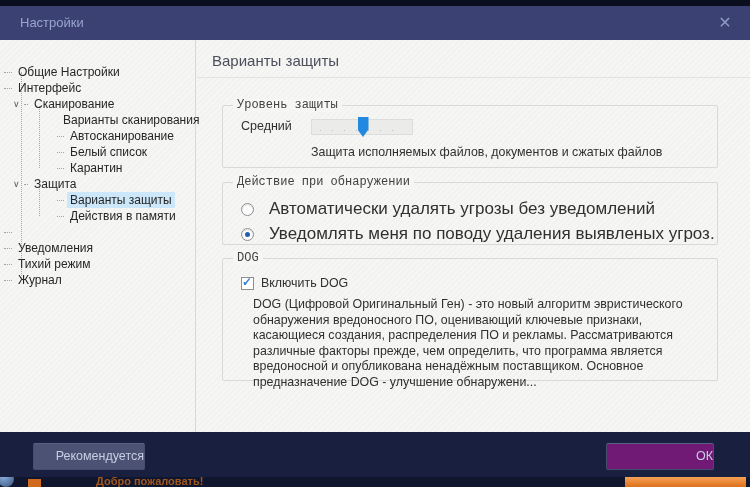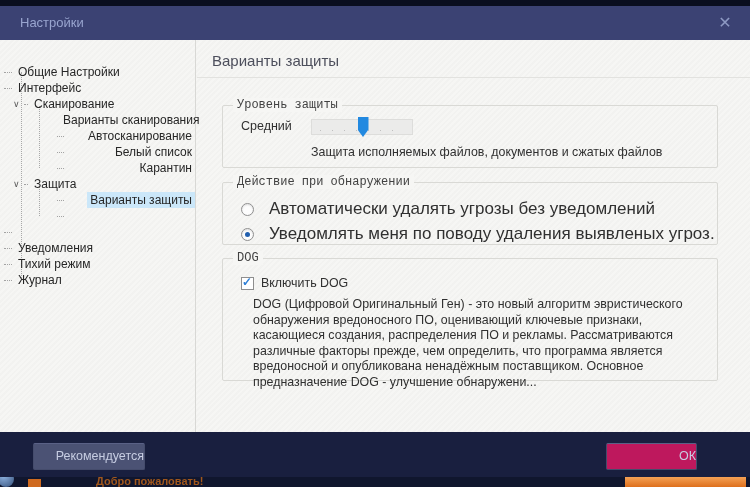--- a/index.html
+++ b/index.html
@@ -19,21 +19,21 @@
   .dlg-body { position:absolute; left:0; top:34px; right:0; bottom:45px; background:#f6f6f4;
     background-image:repeating-linear-gradient(135deg, rgba(0,0,0,0.015) 0 2px, transparent 2px 4px); }
 
   
   .sidebar { position:absolute; left:0; top:0; bottom:0; width:196px; border-right:1px solid #d8d8d5; }
   .tree { position:absolute; top:24px; left:0; right:0; }
   .tree-row { height:16px; display:flex; align-items:center; font-size:12px; color:#262626;
               white-space:nowrap; cursor:default; }
   .tree-row.lvl0 { padding-left:4px; }
   .tree-row.lvl0.has-chevron { padding-left:13px; }
-  .tree-row.lvl1 { padding-left:57px;justify-content:space-between; }
+  .tree-row.lvl1 { padding-left:57px; }
   .dash { display:inline-block; height:1px; border-top:1px dotted #a3a3a3; margin-right:3px; }
   .lvl0 .dash { width:8px; }
   .lvl1 .dash { width:7px; }
   .has-chevron .dash { width:4px; }
   .chevron { display:inline-block; width:10px; font-size:9px; color:#5a5a5a; line-height:10px;
              margin-right:1px; }
   .tree-label { padding:1px 3px; }
   .tree-row.selected .tree-label { background:#cbe7f9; }
   .vline { position:absolute; width:0; border-left:1px dotted #a8a8a8; }
   .vline-root { left:21px; top:32px; height:208px; }
@@ -78,21 +78,21 @@
   .dog-desc { position:absolute; left:30px; top:38px; width:462px; font-size:12.4px;
               line-height:15.6px; color:#303030; }
 
   
   .footer { position:absolute; left:0; bottom:0; width:100%; height:45px; background:#191f3f; }
   .btn { position:absolute; top:11px; height:27px; background:#4b5274; border:1px solid #454c6c;
          border-top-color:#5a6186; color:#c7cde2; font-size:12.5px; text-align:right;
          line-height:25px; border-radius:2px; cursor:pointer; }
   .btn-recommended { left:33px; width:112px; }
   .btn-cancel { left:482px; width:111px; }
-  .btn-ok { left:606px; width:91px; background:#be185d; }
+  .btn-ok { left:606px; width:108px; background:#701a75; }
 
   
   .bg-strip { position:absolute; left:0; top:477px; width:750px; height:10px; background:#10162e;
               overflow:hidden; }
   .bg-avatar { position:absolute; left:-2px; top:-6px; width:16px; height:16px; border-radius:50%;
                background:radial-gradient(circle at 35% 30%, #8fb3e0, #35507a); filter:blur(0.4px); }
   .bg-orange-icon { position:absolute; left:28px; top:2px; width:13px; height:8px; background:#cf6a1f;
                     filter:blur(0.5px); }
   .bg-welcome { position:absolute; left:96px; top:-2px; font-size:11px; font-weight:bold;
                 color:#a1571c; filter:blur(0.5px); white-space:nowrap; }
@@ -153,20 +153,21 @@
               <span class="chevron">∨</span>
               <span class="dash"></span>
               <span class="tree-label">Защита</span>
             </div>
             <div class="tree-row lvl1 selected">
               <span class="dash"></span>
               <span class="tree-label">Варианты защиты</span>
             </div>
             <div class="tree-row lvl1">
               <span class="dash"></span>
+              <span class="tree-label">Действия в памяти</span>
             </div>
             <div class="tree-row lvl0">
               <span class="dash"></span>
             </div>
             <div class="tree-row lvl0">
               <span class="dash"></span>
               <span class="tree-label">Уведомления</span>
             </div>
             <div class="tree-row lvl0">
               <span class="dash"></span>

